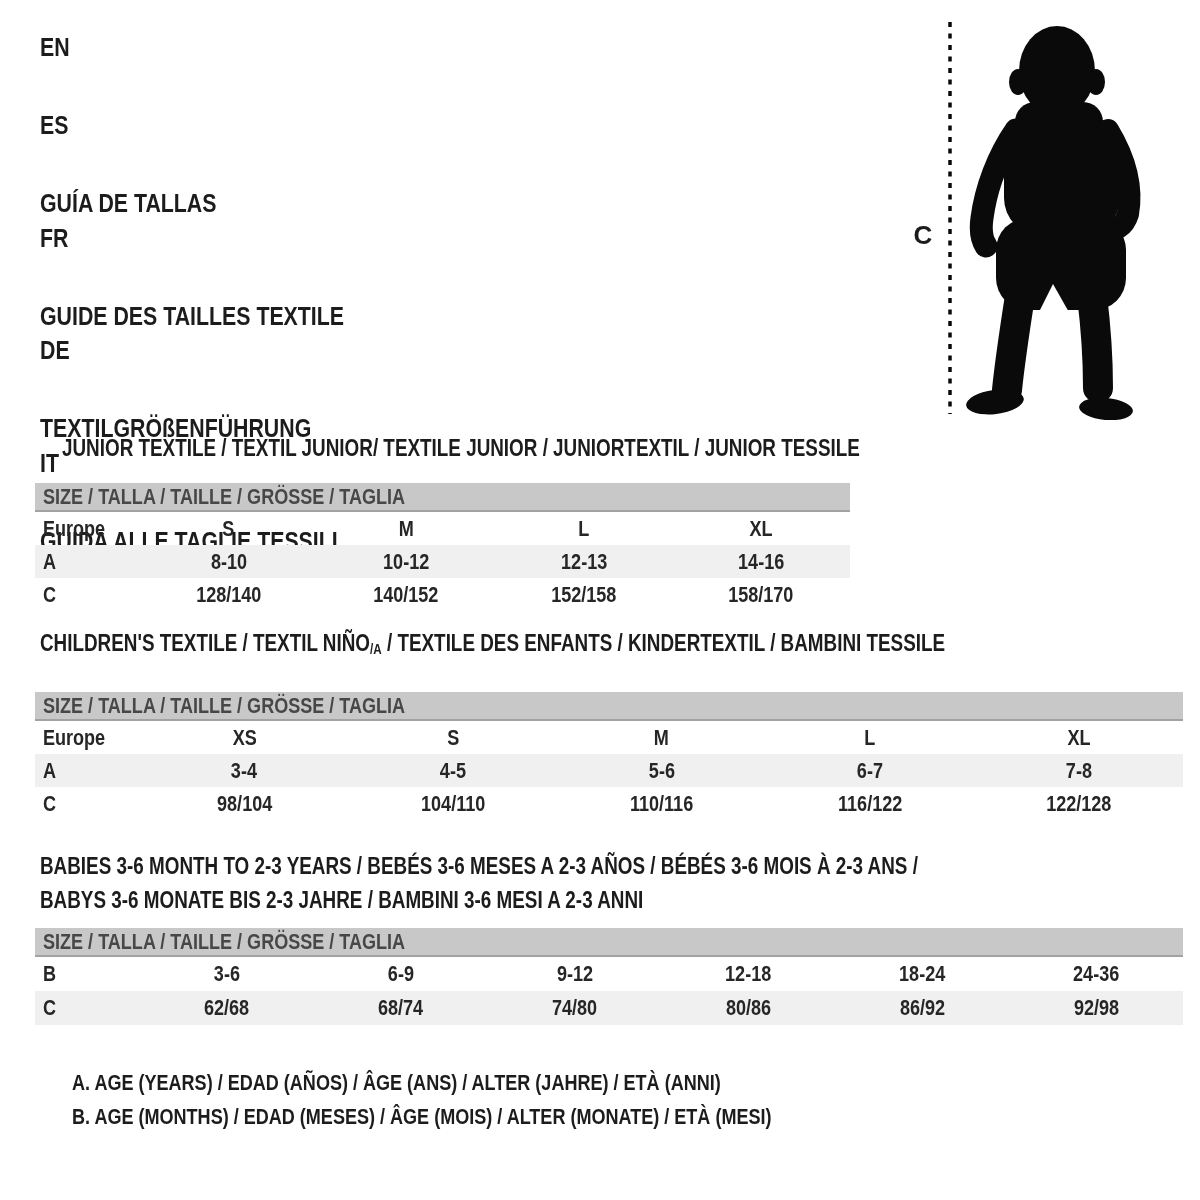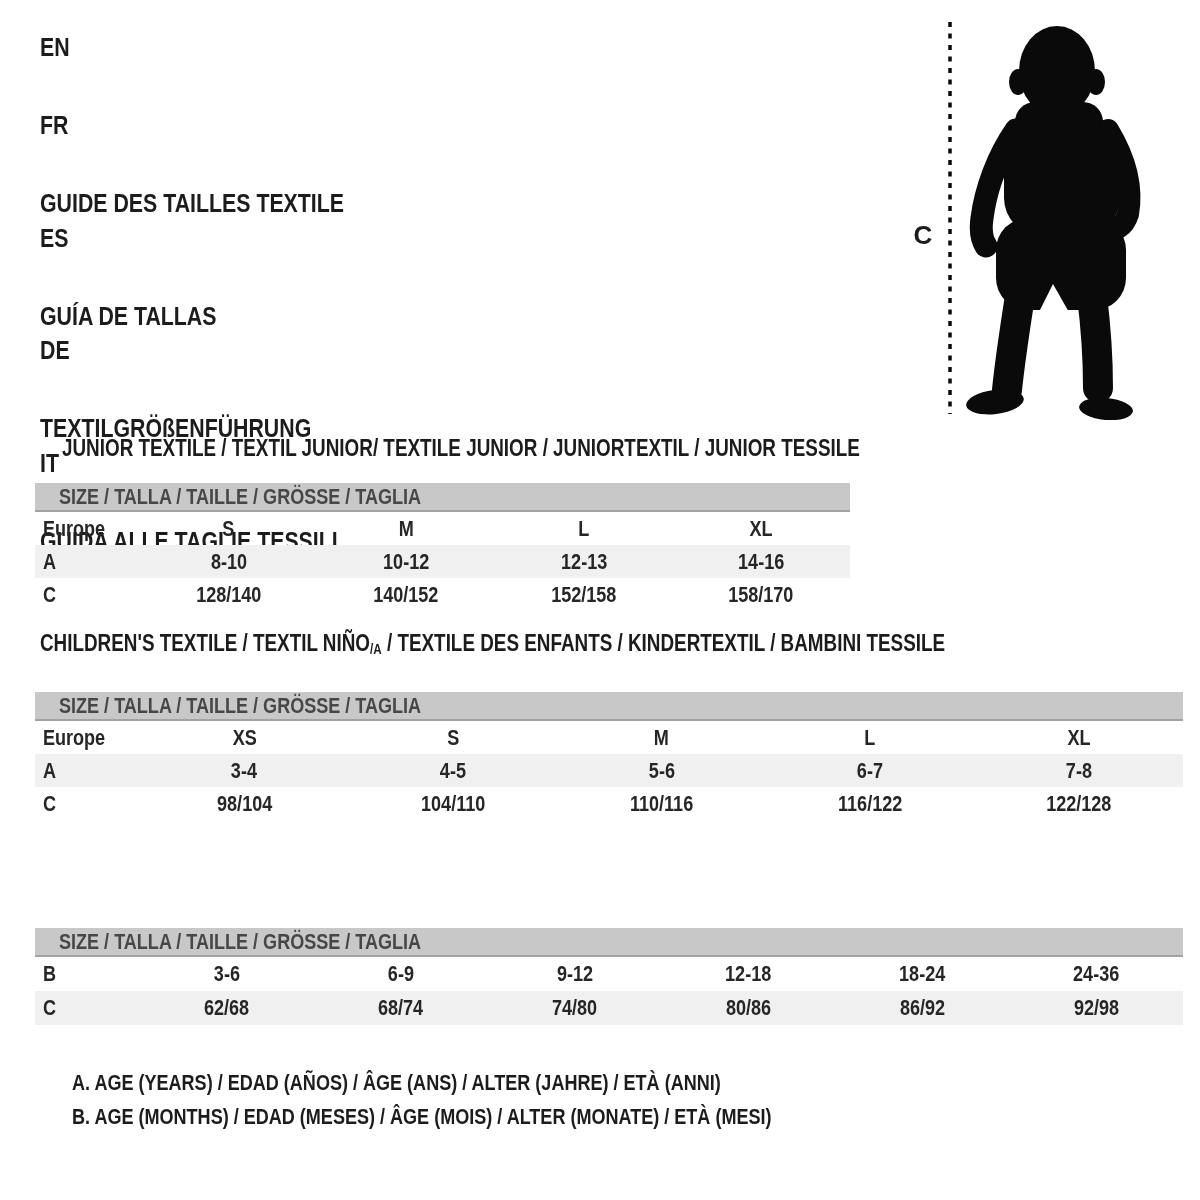--- a/index.html
+++ b/index.html
@@ -32,47 +32,47 @@
            font-size:26px;font-weight:700;}
 
   
   .section-title{position:absolute;left:40px;font-size:23px;font-weight:700;line-height:26px;white-space:nowrap;}
   .title-sub{font-size:0.62em;position:relative;top:0.18em;}
 
   
   .tbl{position:absolute;left:35px;}
   .size-bar{height:27px;line-height:27px;background:var(--table_header_bg);
             border-bottom:2px solid var(--table_header_border);
-            padding-left:24px;font-size:22px;font-weight:700;color:var(--table_header_text);}
+            padding-left:8px;font-size:22px;font-weight:700;color:var(--table_header_text);}
   .tbl table{border-collapse:collapse;table-layout:fixed;width:100%;}
   .tbl td{height:33px;text-align:center;font-size:22px;font-weight:700;
           color:var(--cell_text);padding:0;overflow:hidden;}
   .tbl td.lbl{text-align:left;padding-left:8px;}
   .tbl tr.shaded{background:var(--row_shaded);}
 
   
   .legend{position:absolute;left:40px;top:1066px;}
   .legend-line{line-height:34.4px;font-size:22px;font-weight:700;white-space:nowrap;margin-left:32px;}
 </style>
 </head>
 <body>
 
 <div class="page">
 
   <div class="lang-block">
     <div class="lang-row">
       <span class="lang-code"><span class="cond cond-left">EN</span></span>
     </div>
     <div class="lang-row">
+      <span class="lang-code"><span class="cond cond-left">ES</span></span>
+      <span class="lang-label"><span class="cond cond-left">GUÍA DE TALLAS</span></span>
+    </div>
+    <div class="lang-row">
       <span class="lang-code"><span class="cond cond-left">FR</span></span>
       <span class="lang-label"><span class="cond cond-left">GUIDE DES TAILLES TEXTILE</span></span>
-    </div>
-    <div class="lang-row">
-      <span class="lang-code"><span class="cond cond-left">ES</span></span>
-      <span class="lang-label"><span class="cond cond-left">GUÍA DE TALLAS</span></span>
     </div>
     <div class="lang-row">
       <span class="lang-code"><span class="cond cond-left">DE</span></span>
       <span class="lang-label"><span class="cond cond-left">TEXTILGRÖßENFÜHRUNG</span></span>
     </div>
     <div class="lang-row">
       <span class="lang-code"><span class="cond cond-left">IT</span></span>
       <span class="lang-label"><span class="cond cond-left">GUIDA ALLE TAGLIE TESSILI</span></span>
     </div>
   </div>
@@ -185,20 +185,24 @@
         <td><span class="cond">98/104</span></td>
         <td><span class="cond">104/110</span></td>
         <td><span class="cond">110/116</span></td>
         <td><span class="cond">116/122</span></td>
         <td><span class="cond">122/128</span></td>
       </tr>
     </tbody>
       </table>
   </div>
 
+  <div class="section-title" style="top:849px;line-height:34px;">
+    <div><span class="cond cond-left">BABIES 3-6 MONTH TO 2-3 YEARS / BEBÉS 3-6 MESES A 2-3 AÑOS / BÉBÉS 3-6 MOIS À 2-3 ANS /</span></div>
+    <div><span class="cond cond-left">BABYS 3-6 MONATE BIS 2-3 JAHRE / BAMBINI 3-6 MESI A 2-3 ANNI</span></div>
+  </div>
 
   <div class="tbl" style="top:928px;width:1148px;">
     <div class="size-bar">
       <span class="cond cond-left">SIZE / TALLA / TAILLE / GRÖSSE / TAGLIA</span>
     </div>
     <table>
       <colgroup>
           <col style="width:105px">
           <col>
           <col>

